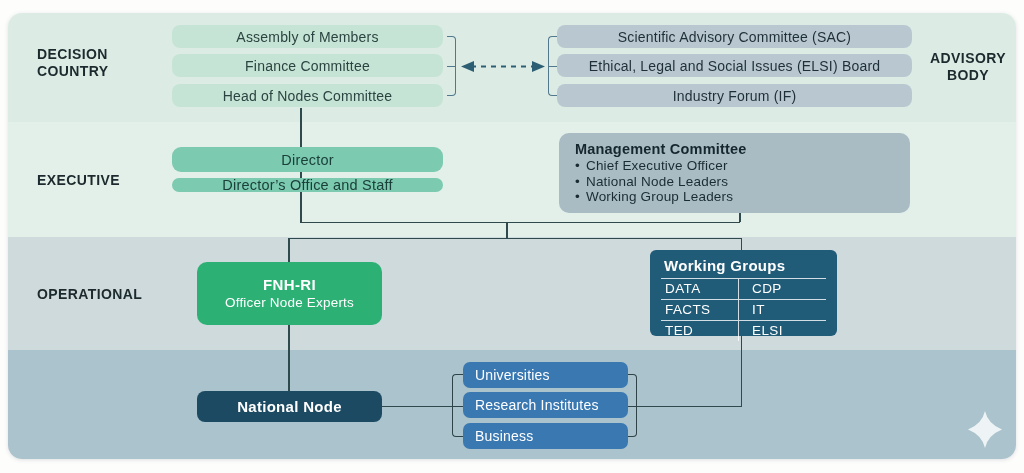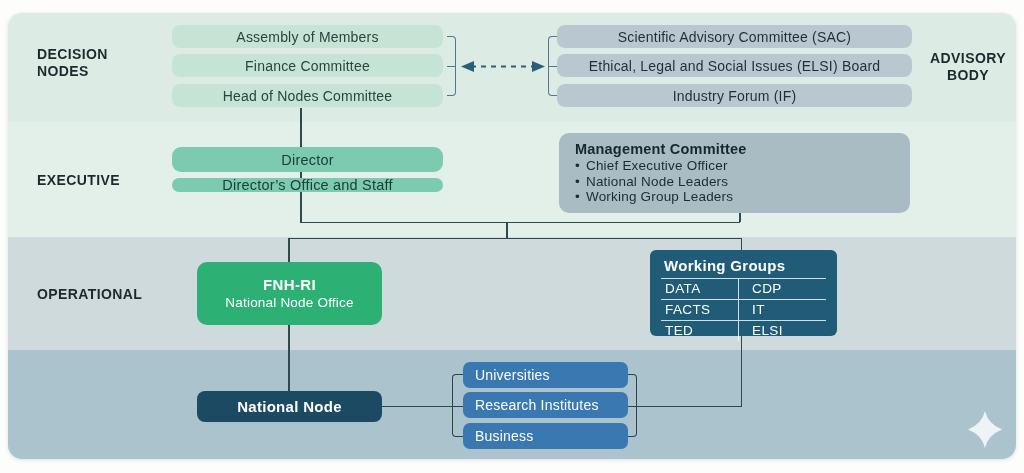--- a/index.html
+++ b/index.html
@@ -68,21 +68,21 @@
 <div id="stage">
   <div id="panel">
     <div class="band band1"></div>
     <div class="band band2"></div>
     <div class="band band3"></div>
     <div class="band band4"></div>
   </div>
 
   <div class="rowlabel" style="top:46px;">
     <div>DECISION</div>
-    <div>NODES</div>
+    <div>COUNTRY</div>
   </div>
   <div class="rowlabel" style="top:172px;">EXECUTIVE</div>
   <div class="rowlabel" style="top:286px;">OPERATIONAL</div>
   <div class="advlabel" style="left:920px;top:50px;width:96px;">
     <div>ADVISORY</div>
     <div>BODY</div>
   </div>
 
   <div class="line" style="left:300px;top:108px;width:1.6px;height:114px;"></div>
   <div class="line" style="left:739px;top:213px;width:1.6px;height:9px;"></div>
@@ -134,21 +134,21 @@
       <span>National Node Leaders</span>
     </div>
     <div class="mc-line">
       <span>•</span>
       <span>Working Group Leaders</span>
     </div>
   </div>
 
   <div class="box fnh" style="left:197px;top:262px;width:185px;height:63px;">
     <div class="fnh-title">FNH-RI</div>
-    <div>National Node Office</div>
+    <div>Officer Node Experts</div>
   </div>
 
   <div class="box wg" style="left:650px;top:250px;width:187px;height:86px;">
     <div class="wg-title">Working Groups</div>
     <div class="wg-table">
       <div class="wg-row">
         <div class="wg-cell-l">DATA</div>
         <div class="wg-cell-r">CDP</div>
       </div>
       <div class="wg-row">

